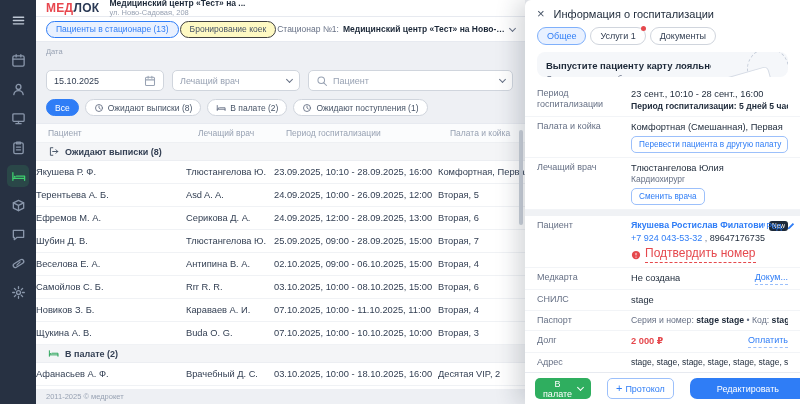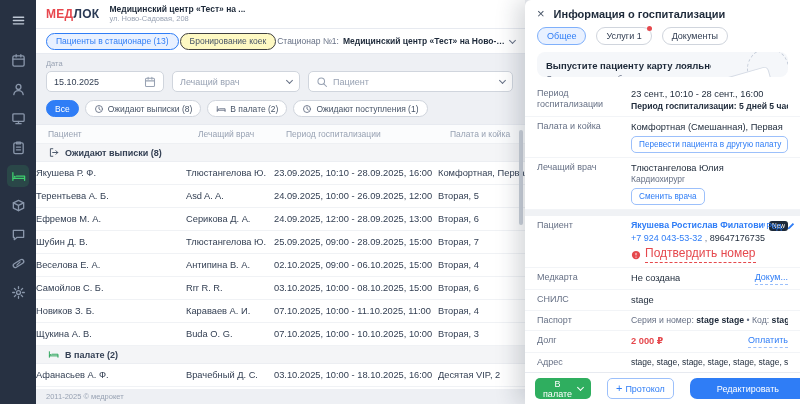--- a/index.html
+++ b/index.html
@@ -13,35 +13,35 @@
   .chev{width:5px;height:5px;border-right:1.4px solid #667085;border-bottom:1.4px solid #667085;transform:rotate(45deg);display:inline-block;flex:0 0 auto;margin-top:-2px}
   .chev.white{border-color:#fff}
   
   .rail{position:absolute;left:0;top:0;bottom:0;width:36px;background:#273142;display:flex;flex-direction:column;align-items:center;padding:9px 0;z-index:2}
   .rail-item{width:22px;height:22px;display:flex;align-items:center;justify-content:center;border-radius:5px;color:#8a97ab;margin-bottom:7px}
   .rail-item svg{width:15px;height:15px}
   .rail-item.burger{color:#c0c9d6;margin-bottom:18px}
   .rail-item.active{color:#3ecf6e;background:rgba(62,207,110,.14)}
   
   .main{position:absolute;left:36px;top:0;bottom:0;right:275px;display:flex;flex-direction:column;background:#eef0f4}
-  .app-header{height:14px;background:#fff;display:flex;align-items:center;padding:14px 10px;gap:10px;border-bottom:1px solid #e7eaf0}
+  .app-header{height:14px;background:#fff;display:flex;align-items:center;padding:8px 10px;gap:10px;border-bottom:1px solid #e7eaf0}
   .logo{font-weight:bold;font-size:12px;letter-spacing:.3px;white-space:nowrap}
   .logo .lr{color:#e8474e}.logo .ld{color:#2b3a55}
   .clinic{min-width:0;line-height:1.15}
   .clinic .c1{font-size:8.5px;font-weight:bold;white-space:nowrap;overflow:hidden;text-overflow:ellipsis}
   .clinic .c2{font-size:7.5px;color:#98a2b3;white-space:nowrap;overflow:hidden}
   .nav-row{height:25px;background:#fff;display:flex;align-items:center;gap:1px;padding:0 10px;border-bottom:1px solid #e7eaf0}
   .pill{height:17px;border-radius:9px;padding:0 9px;display:inline-flex;align-items:center;font-size:8.5px;white-space:nowrap;flex:0 0 auto;cursor:pointer}
   .pill.primary{background:#e9f1ff;border:1px solid #2f7df6;color:#2f7df6}
   .pill.gray{background:#fef9c3;border:1px solid #404040;color:#475467}
   .hospital{flex:1;display:flex;align-items:center;gap:4px;min-width:0;font-size:8.5px;cursor:pointer}
   .hospital .hp{color:#667085;white-space:nowrap}
   .hospital .hn{font-weight:bold;color:#1d2939;white-space:nowrap;overflow:hidden;text-overflow:ellipsis}
   .filters{padding:5px 10px 3px;display:flex;gap:8px;align-items:flex-end}
-  .field{display:flex;flex-direction:column;gap:3px}
+  .field{display:flex;flex-direction:column;gap:14px}
   .lab{font-size:7.5px;color:#98a2b3}
   .control{height:21px;background:#fff;border:1px solid #d0d5dd;border-radius:5px;display:flex;align-items:center;padding:0 7px;gap:5px;font-size:9px;color:#344054}
   .control .ph{color:#98a2b3}
   .control.date{width:118px;justify-content:space-between}
   .control.doctor{width:128px;justify-content:space-between}
   .control.search{width:205px}
   .chips{display:flex;gap:6px;padding:5px 10px 7px}
   .chip{height:17px;border-radius:9px;padding:0 8px;display:inline-flex;align-items:center;gap:4px;font-size:8.5px;background:#fff;border:1px solid #d0d5dd;color:#475467;white-space:nowrap;cursor:pointer}
   .chip .icon{color:#667085}
   .chip.active{background:#2f7df6;border-color:#2f7df6;color:#fff}
@@ -53,22 +53,22 @@
   .sec-ic{width:11px;height:11px;color:#475467}
   .section-row.green .sec-ic{color:#2aa45a}
   .t-row{display:grid;grid-template-columns:150px 88px 164px 1fr;height:23px;align-items:center;padding-left:0;border-bottom:1px solid #f0f2f5;font-size:9.3px;background:#fff;cursor:pointer}
   .t-cell{white-space:nowrap;overflow:hidden;padding-right:6px;color:#344054}
   .main-footer{height:15px;display:flex;align-items:center;padding:0 10px;font-size:7.5px;color:#98a2b3;background:#eef0f4}
   .vscroll{position:absolute;right:2px;top:130px;width:4px;height:95px;background:#ccd2db;border-radius:2px;z-index:3}
   
   .drawer{position:absolute;right:0;top:0;bottom:0;width:275px;background:#fff;box-shadow:-8px 0 22px rgba(29,41,57,.18);display:flex;flex-direction:column;z-index:5;border-top-left-radius:6px}
   .d-head{display:flex;align-items:center;gap:9px;padding:7px 12px 4px}
   .close{font-size:13px;line-height:1;color:#475467;cursor:pointer}
-  .d-title{font-weight:bold;font-size:11px}
-  .d-tabs{display:flex;gap:10px;padding:3px 12px 7px}
+  .d-title{font-weight:normal;font-size:11px}
+  .d-tabs{display:flex;gap:4px;padding:3px 12px 7px}
   .d-tab{height:18px;border-radius:10px;padding:0 9px;display:inline-flex;align-items:center;font-size:9px;border:1px solid #d0d5dd;color:#344054;position:relative;background:#fff;cursor:pointer;white-space:nowrap}
   .d-tab.active{background:#e9f1ff;border-color:#7fb0fb;color:#2f7df6}
   .dot{position:absolute;top:-2px;right:-1px;width:5px;height:5px;border-radius:50%;background:#e5484d}
   .d-content{flex:1;overflow:hidden;display:flex;flex-direction:column}
   .loyalty{margin:0 12px 7px;background:#f5f7fa;border-radius:8px;padding:8px 9px;display:flex;gap:6px;position:relative;overflow:hidden}
   .l-left{flex:1;min-width:0}
   .l-title{font-weight:bold;font-size:9.5px;white-space:nowrap;overflow:hidden}
   .l-sub{font-size:8.3px;color:#667085;margin:3px 0 5px;line-height:1.3}
   .l-art{width:62px;position:relative;flex:0 0 62px}
   .card-ring{position:absolute;width:42px;height:42px;border:1.5px dashed #c3cbd8;border-radius:50%;top:-12px;right:-10px}

